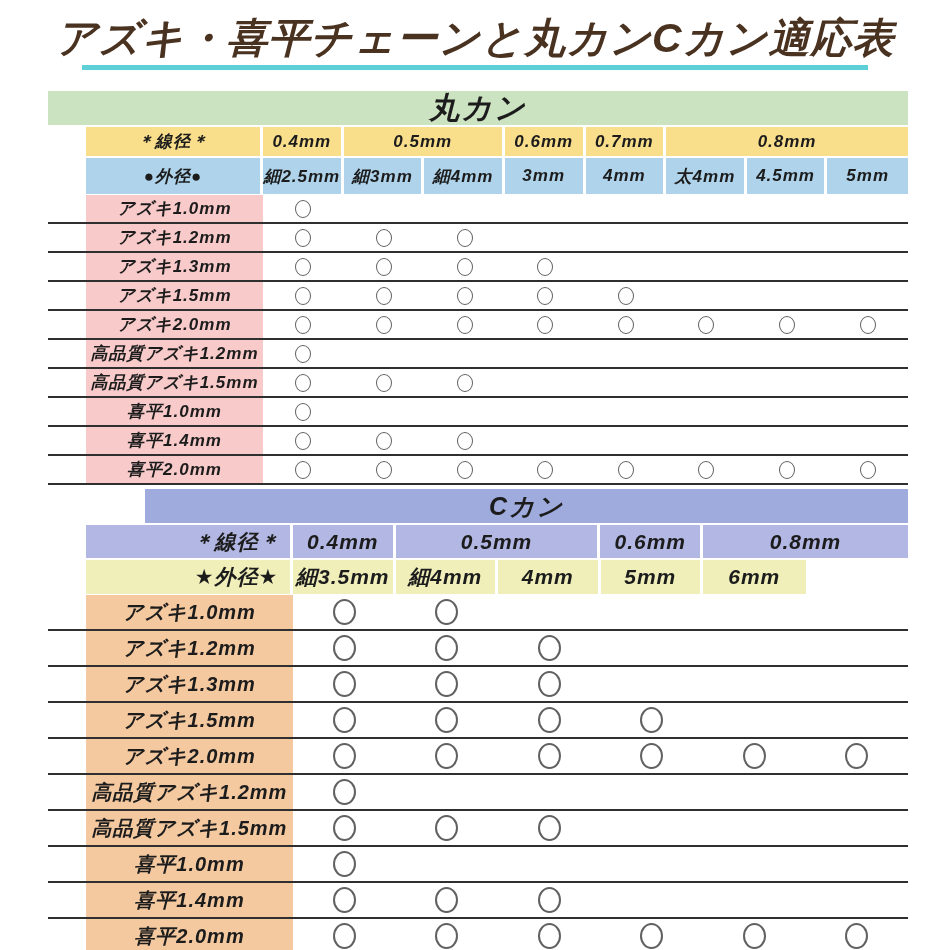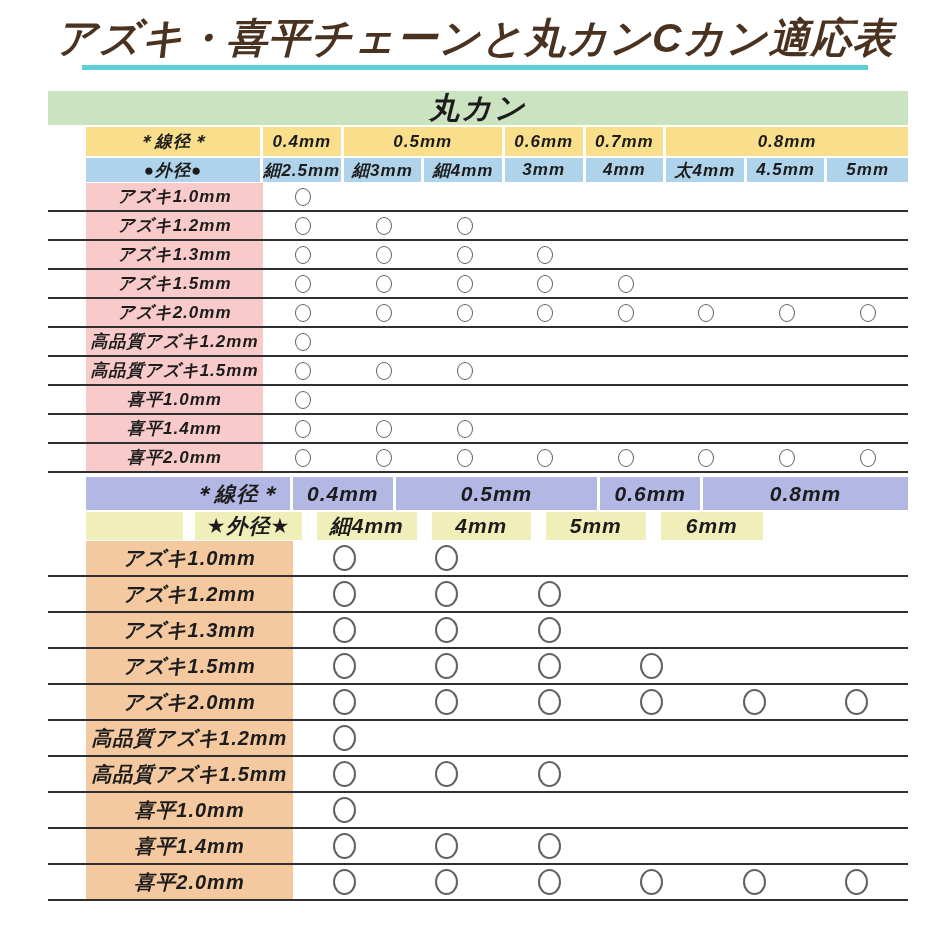--- a/index.html
+++ b/index.html
@@ -33,34 +33,34 @@
   }
   .sep { border-right: 3px solid #ffffff; }
   .spacer { background: transparent; }
   .circle { border-radius: 50%; background: transparent; }
 
   
   .t1 { margin-top: 21px; }
   .t1 .tbar { height: 34px; font-size: 30px; background: var(--marukan_header_bg, #cbe3c1); }
   .t1 .hrow.wire { height: 29px; margin-bottom: 2px; }
   .t1 .hrow.wire .cell { background: var(--marukan_wire_bg, #f9df8c); font-size: 17px; }
-  .t1 .hrow.od { height: 24px; margin-bottom: 1px; border-radius: 9px; }
+  .t1 .hrow.od { height: 36px; margin-bottom: 1px; border-radius: 9px; }
   .t1 .hrow.od .cell { background: var(--marukan_od_bg, #aed3ea); font-size: 17px; }
   .t1 .lbl { width: 177px; }
   .t1 .brow { height: 29px; border-bottom: 2px solid var(--divider, #2f2f2f); }
   .t1 .brow .lbl { background: var(--marukan_row_label_bg, #f8caca); font-size: 17px; }
   .t1 .circle { width: 14px; height: 16px; border: 1.5px solid var(--circle_stroke, #616161); }
 
   
   .t2 { margin-top: 4px; }
   .t2 .tbar { height: 34px; width: 763px; margin-left: 97px; font-size: 25px;
               background: var(--ckan_header_bg, #9fabdc); box-sizing: border-box; }
   .t2 .hrow.wire { height: 33px; margin-bottom: 2px; }
   .t2 .hrow.wire .cell { background: var(--ckan_wire_bg, #b2b7e3); font-size: 21px; }
-  .t2 .hrow.od { height: 28px; margin-bottom: 1px; gap: 12px; }
+  .t2 .hrow.od { height: 34px; margin-bottom: 1px; }
   .t2 .hrow.od .cell { background: var(--ckan_od_bg, #f0efba); font-size: 21px; }
   .t2 .hspacer { width: 97px; }
   .t2 .hlbl { width: 110px; }
   .t2 .lbl { width: 207px; }
   .t2 .brow { height: 36px; border-bottom: 2px solid var(--divider, #2f2f2f); }
   .t2 .brow .lbl { background: var(--ckan_row_label_bg, #f5c9a0); font-size: 20px; }
   .t2 .circle { width: 19px; height: 22px; border: 2px solid var(--circle_stroke, #616161); }
 </style>
 </head>
 <body>
@@ -271,31 +271,33 @@
         </div>
         <div class="cell" style="width: calc(12.5% - 22.125px);">
           <span class="circle"></span>
         </div>
         <div class="cell" style="width: calc(12.5% - 22.125px);">
           <span class="circle"></span>
         </div>
       </div>
     </section>
   <section class="ctable t2" id="table-1">
+      <div class="tbar">Cカン</div>
       <div class="trow hrow wire">
         <div class="cell hspacer spacer"></div>
         <div class="cell hlbl sep">＊線径＊</div>
         <div class="cell sep" style="width: calc(16.6667% - 34.5px);">0.4mm</div>
         <div class="cell sep" style="width: calc(33.3333% - 69px);">0.5mm</div>
         <div class="cell sep" style="width: calc(16.6667% - 34.5px);">0.6mm</div>
         <div class="cell" style="width: calc(33.3333% - 69px);">0.8mm</div>
       </div>
       <div class="trow hrow od">
         <div class="cell hspacer spacer"></div>
         <div class="cell hlbl sep">★外径★</div>
+        <div class="cell sep" style="width: calc(16.6667% - 34.5px);">細3.5mm</div>
         <div class="cell sep" style="width: calc(16.6667% - 34.5px);">細4mm</div>
         <div class="cell sep" style="width: calc(16.6667% - 34.5px);">4mm</div>
         <div class="cell sep" style="width: calc(16.6667% - 34.5px);">5mm</div>
         <div class="cell" style="width: calc(16.6667% - 34.5px);">6mm</div>
       </div>
       <div class="trow brow">
         <div class="cell lbl">アズキ1.0mm</div>
         <div class="cell" style="width: calc(16.6667% - 34.5px);">
           <span class="circle"></span>
         </div>

